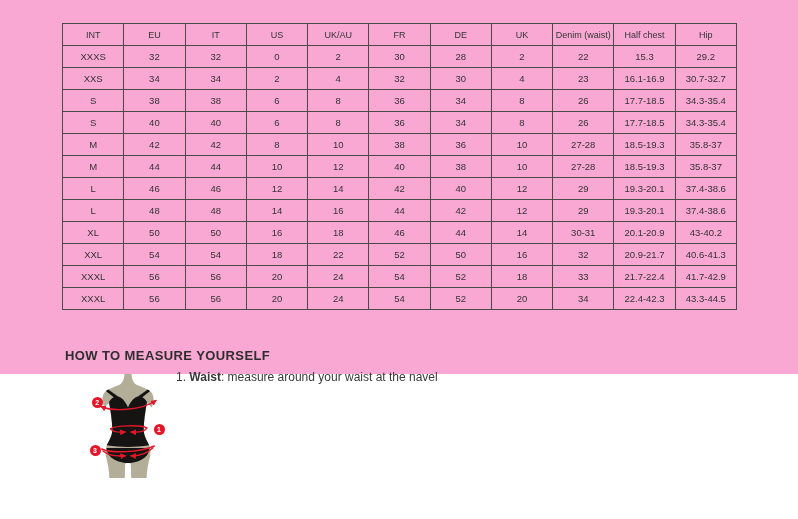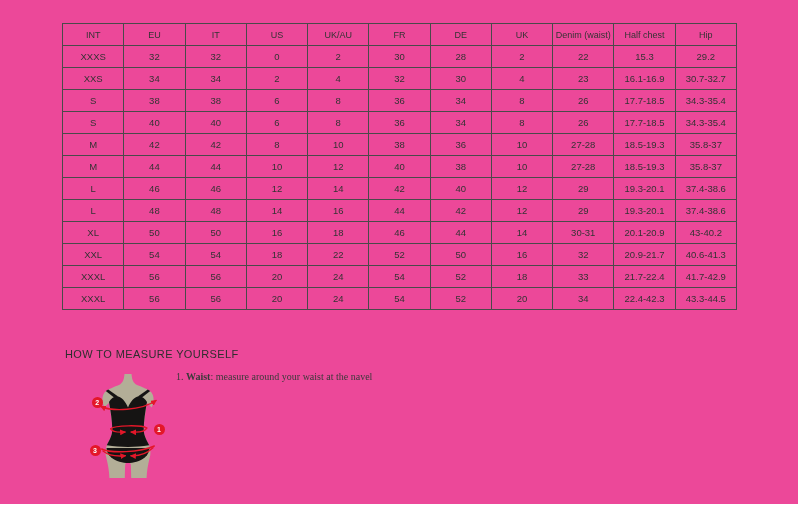--- a/index.html
+++ b/index.html
@@ -5,44 +5,44 @@
   :root{
     --accent-red:#e31729;
     --mannequin-body:#b3ae97;
     --swimsuit-black:#151413;
     --table-border:#4a4a4a;
     --text:#333333;
   }
   *{box-sizing:border-box;margin:0;padding:0;}
   html,body{width:798px;height:519px;background:#fff;overflow:hidden;}
   body{font-family:"Liberation Sans",sans-serif;color:var(--text);}
-  .page{position:relative;width:798px;height:504px;background:#ec4899;}
+  .page{position:relative;width:798px;height:374px;background:#f9a8d4;}
 
   
   table.size-table{
     position:absolute;left:62px;top:23px;width:675px;
     border-collapse:collapse;table-layout:fixed;
   }
   table.size-table th,table.size-table td{
     border:1px solid var(--table-border);
     height:22px;padding:0 1px;
     text-align:center;vertical-align:middle;
     font-weight:400;white-space:nowrap;overflow:hidden;
   }
   table.size-table th{font-size:9px;}
   table.size-table td{font-size:9.5px;}
 
   
   .measure-title{
     position:absolute;left:65px;top:348px;
-    font-size:11px;font-weight:400;letter-spacing:.4px;color:#2e2e2e;
+    font-size:13px;font-weight:700;letter-spacing:.4px;color:#2e2e2e;
   }
   .steps{
     position:absolute;left:176px;top:373px;list-style:none;
-    font-size:10px;color:#3a3a3a;font-family:Liberation Serif, serif;
+    font-size:12px;color:#3a3a3a;
   }
   .steps li{margin-bottom:5.4px;line-height:8.5px;white-space:nowrap;}
   .steps b{font-weight:700;}
 
   
   .figure{position:absolute;left:85px;top:368px;width:85px;height:112px;}
   .figure svg{position:absolute;left:0;top:0;width:85px;height:112px;}
   .skin{fill:var(--mannequin-body);}
   .suit{fill:var(--swimsuit-black);}
   .mline{fill:none;stroke:var(--accent-red);stroke-width:1.4;stroke-linecap:round;}

